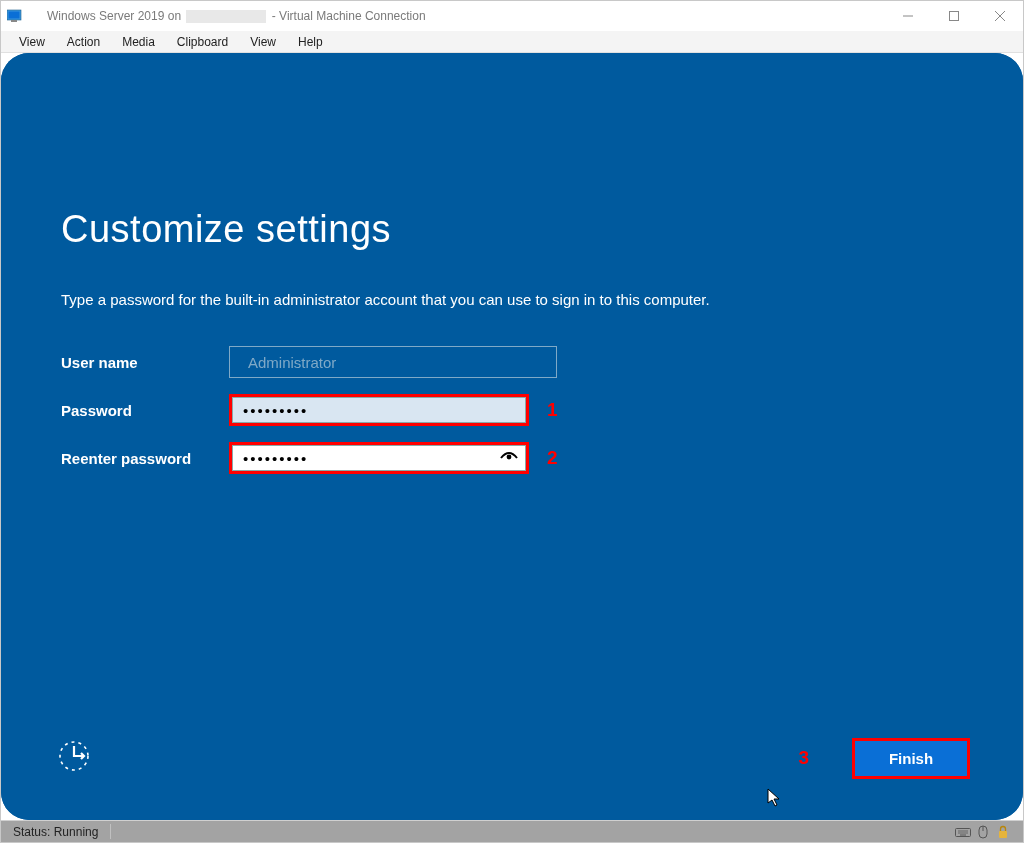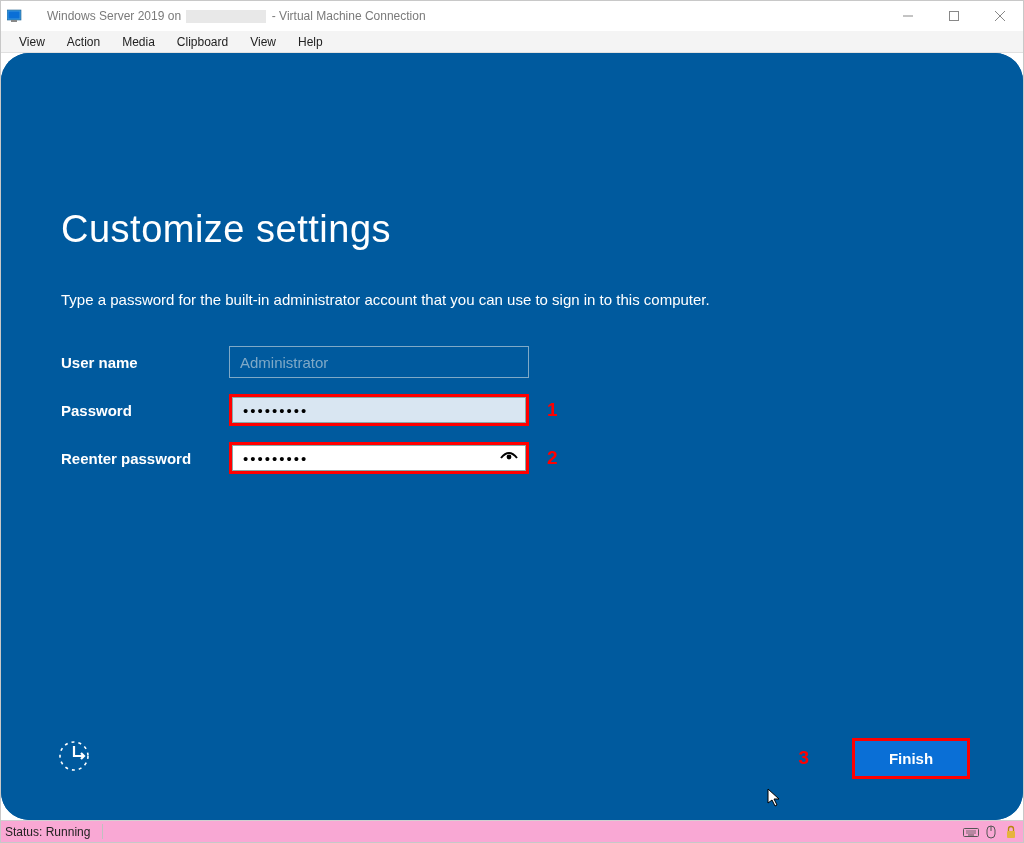--- a/index.html
+++ b/index.html
@@ -21,33 +21,33 @@
 
     
     .vm-display { flex: 1; background: #005a9e; position: relative; overflow: hidden; border-radius: 28px; }
     .oobe { position: absolute; inset: 0; background: #005a9e; color: #ffffff; padding: 155px 0 0 60px; }
     .oobe-title { font-size: 38px; font-weight: 300; letter-spacing: 0.5px; margin-bottom: 40px; }
     .oobe-desc { font-size: 15px; font-weight: 400; margin-bottom: 30px; }
     .form-row { display: flex; align-items: center; height: 48px; }
     .form-label { width: 168px; font-size: 15px; font-weight: 600; }
     .field-wrap { width: 300px; height: 32px; position: relative; }
     .field-wrap.outlined { border: 3px solid #ff0000; }
-    .username-field { width: 300px; height: 32px; border: 1px solid #7fa9c7; background: transparent; color: #7fa9c7; font-size: 15px; padding: 4px 10px; }
+    .username-field { width: 328px; height: 32px; border: 1px solid #7fa9c7; background: transparent; color: #7fa9c7; font-size: 15px; padding: 4px 18px; }
     .pw-field { width: 100%; height: 100%; background: #d9e6f2; border: 1px solid #8aa; font-size: 15px; padding: 4px 10px; letter-spacing: 2px; color: #000; }
     .pw-field.white { background: #ffffff; }
     .reveal-eye { position: absolute; right: 8px; top: 50%; transform: translateY(-50%); color: #000; }
     .callout-num { font-size: 19px; font-weight: 900; color: #ff0000; margin-left: 18px; }
 
     .bottom-bar { position: absolute; left: 0; right: 0; bottom: 40px; height: 44px; display: flex; align-items: center; justify-content: space-between; padding: 0 56px; }
     .ease-icon { color: #ffffff; }
     .finish-wrap { display: flex; align-items: center; }
     .finish-callout { font-size: 19px; font-weight: 900; color: #ff0000; margin-right: 14px; }
     .finish-btn { width: 112px; height: 35px; background: #0a6fd6; color: #ffffff; border: none; font-size: 15px; font-weight: 600; outline: 3px solid #ff0000; cursor: pointer; margin-left: 32px; }
 
-    .statusbar { height: 22px; background: #f9a8d4; border-top: 1px solid #d0d0d0; display: flex; align-items: center; justify-content: space-between; padding: 0 4px; font-size: 12px; color: #222; }
+    .statusbar { height: 22px; background: #a3a3a3; border-top: 1px solid #d0d0d0; display: flex; align-items: center; justify-content: space-between; padding: 0 12px; font-size: 12px; color: #222; }
     .statusbar-left { display: flex; align-items: center; gap: 6px; }
     .status-sep { width: 1px; height: 15px; background: #c0c0c0; margin-left: 6px; }
     .statusbar-right { display: flex; align-items: center; gap: 4px; }
     .status-icon { width: 16px; height: 16px; display: flex; align-items: center; justify-content: center; }
 
     .cursor { position: absolute; bottom: 8px; left: 766px; color: #000; pointer-events: none; }
   </style>
 </head>
 <body>
 

